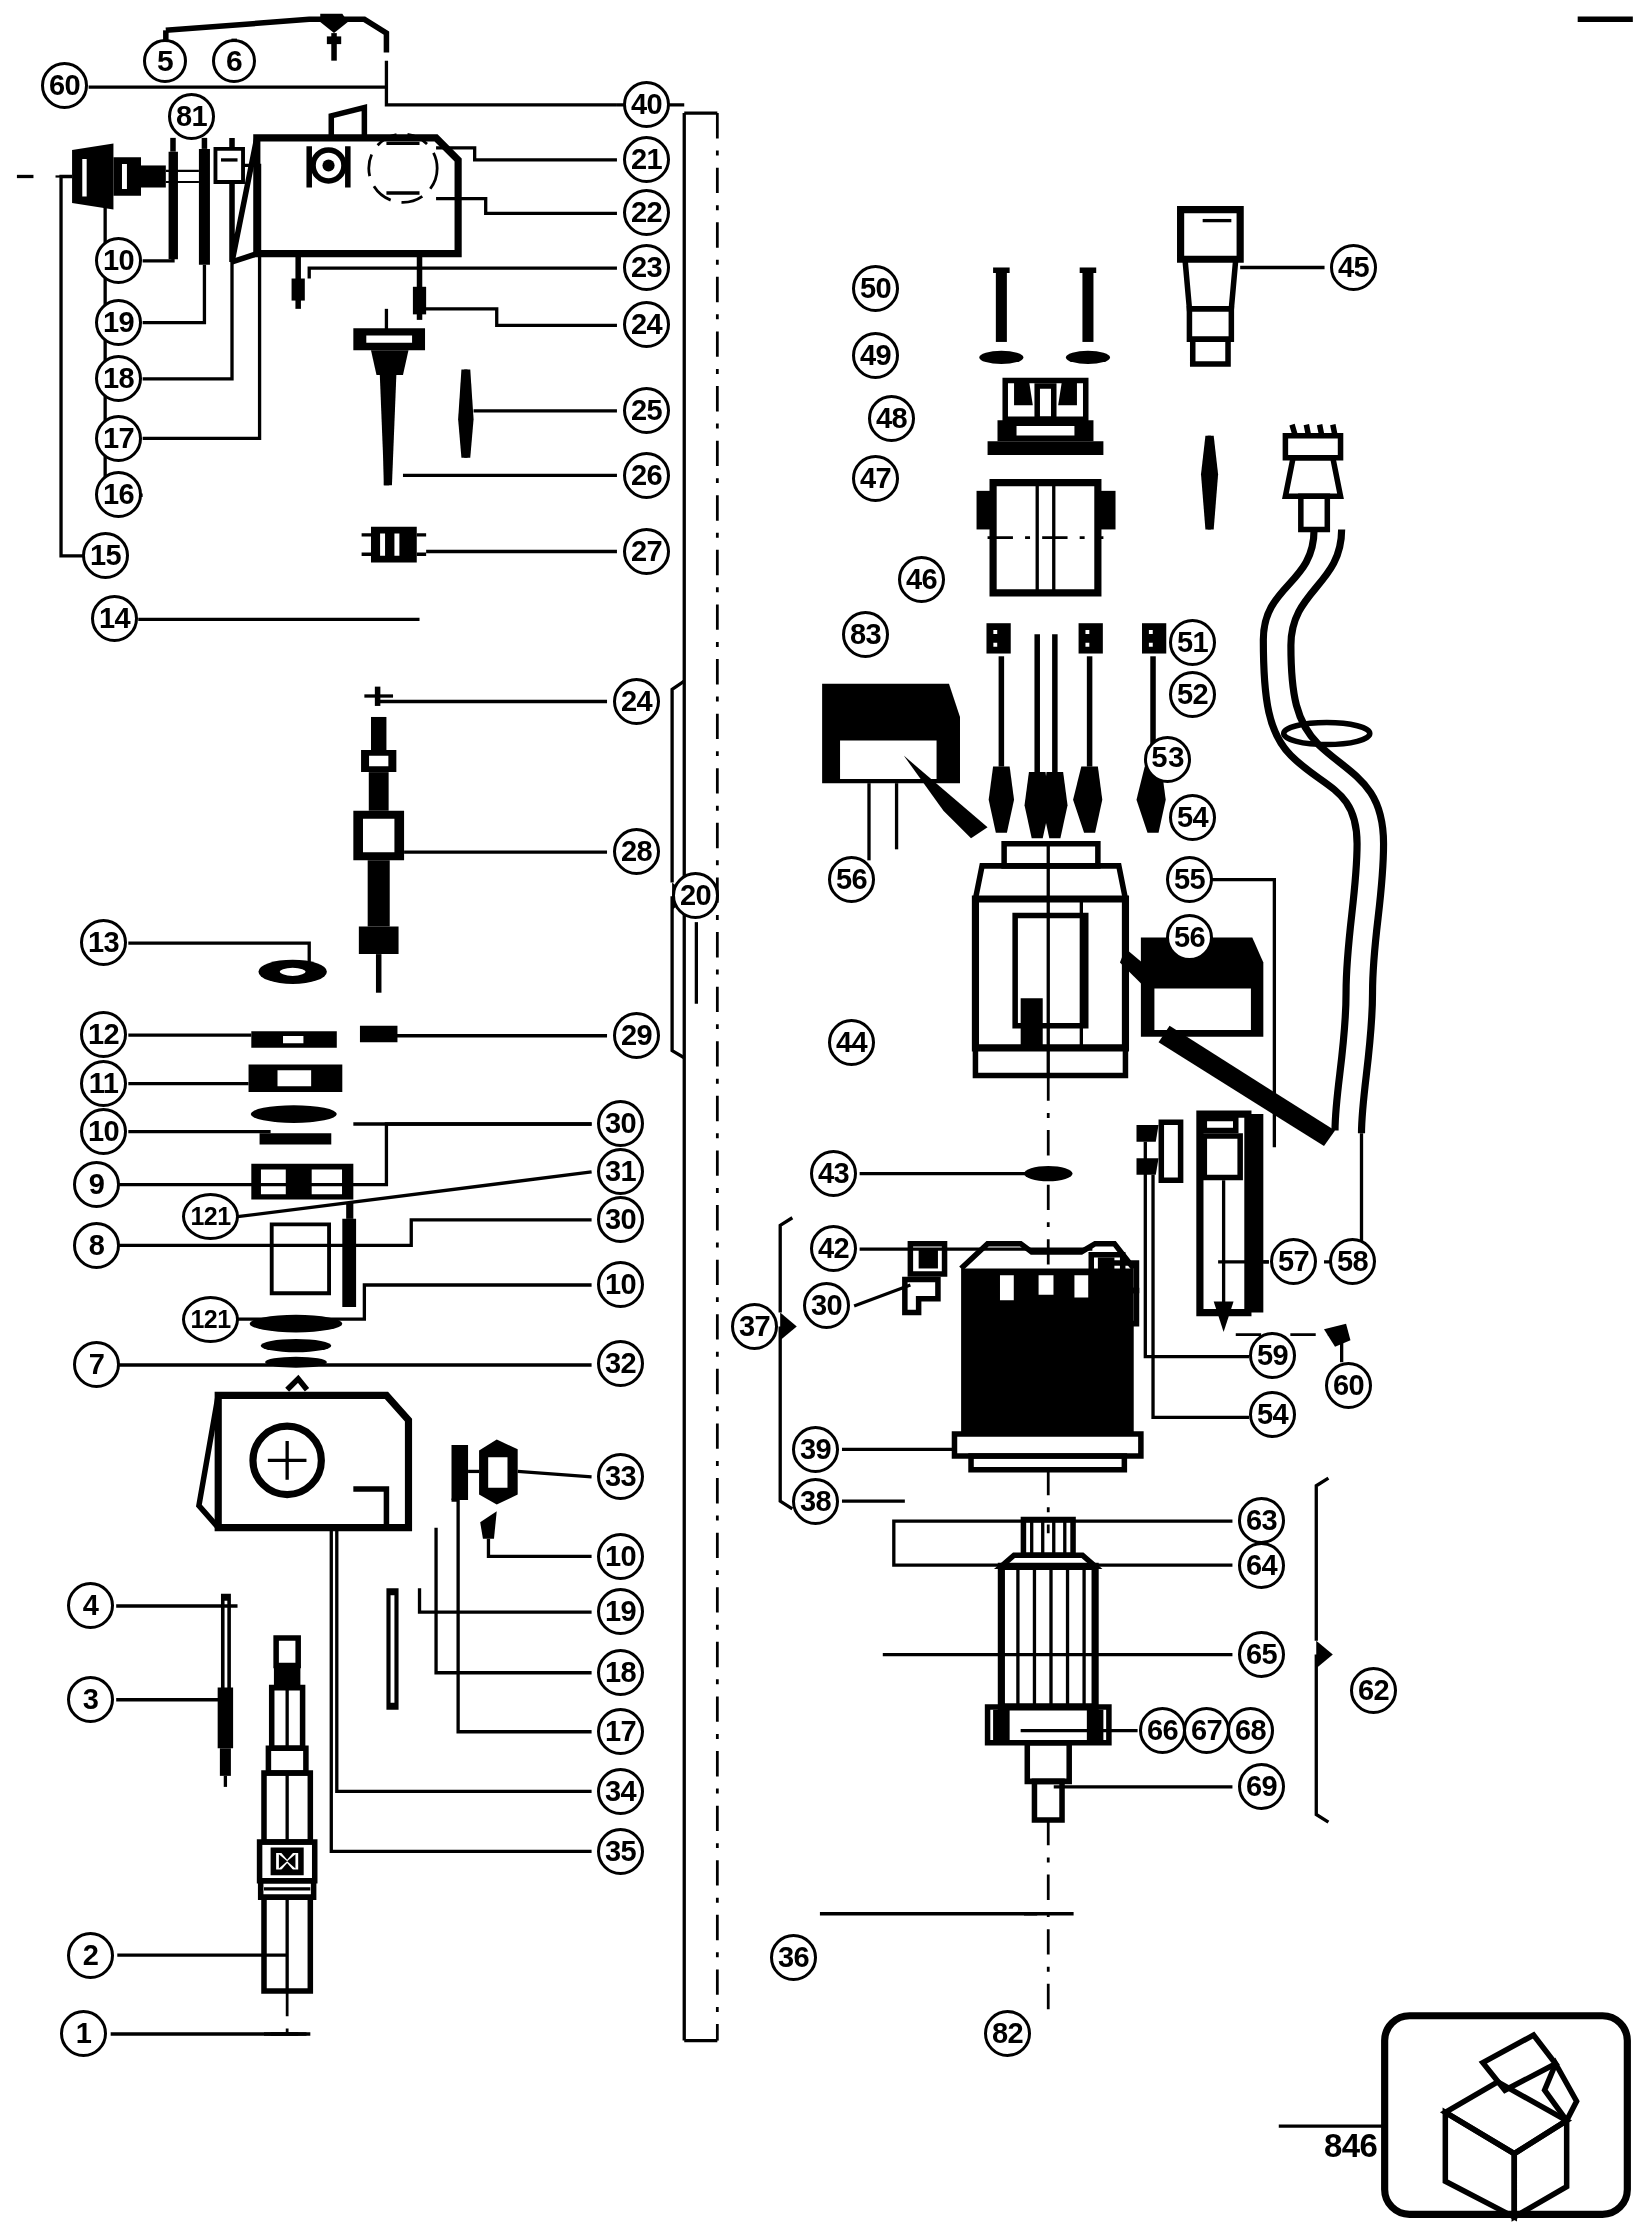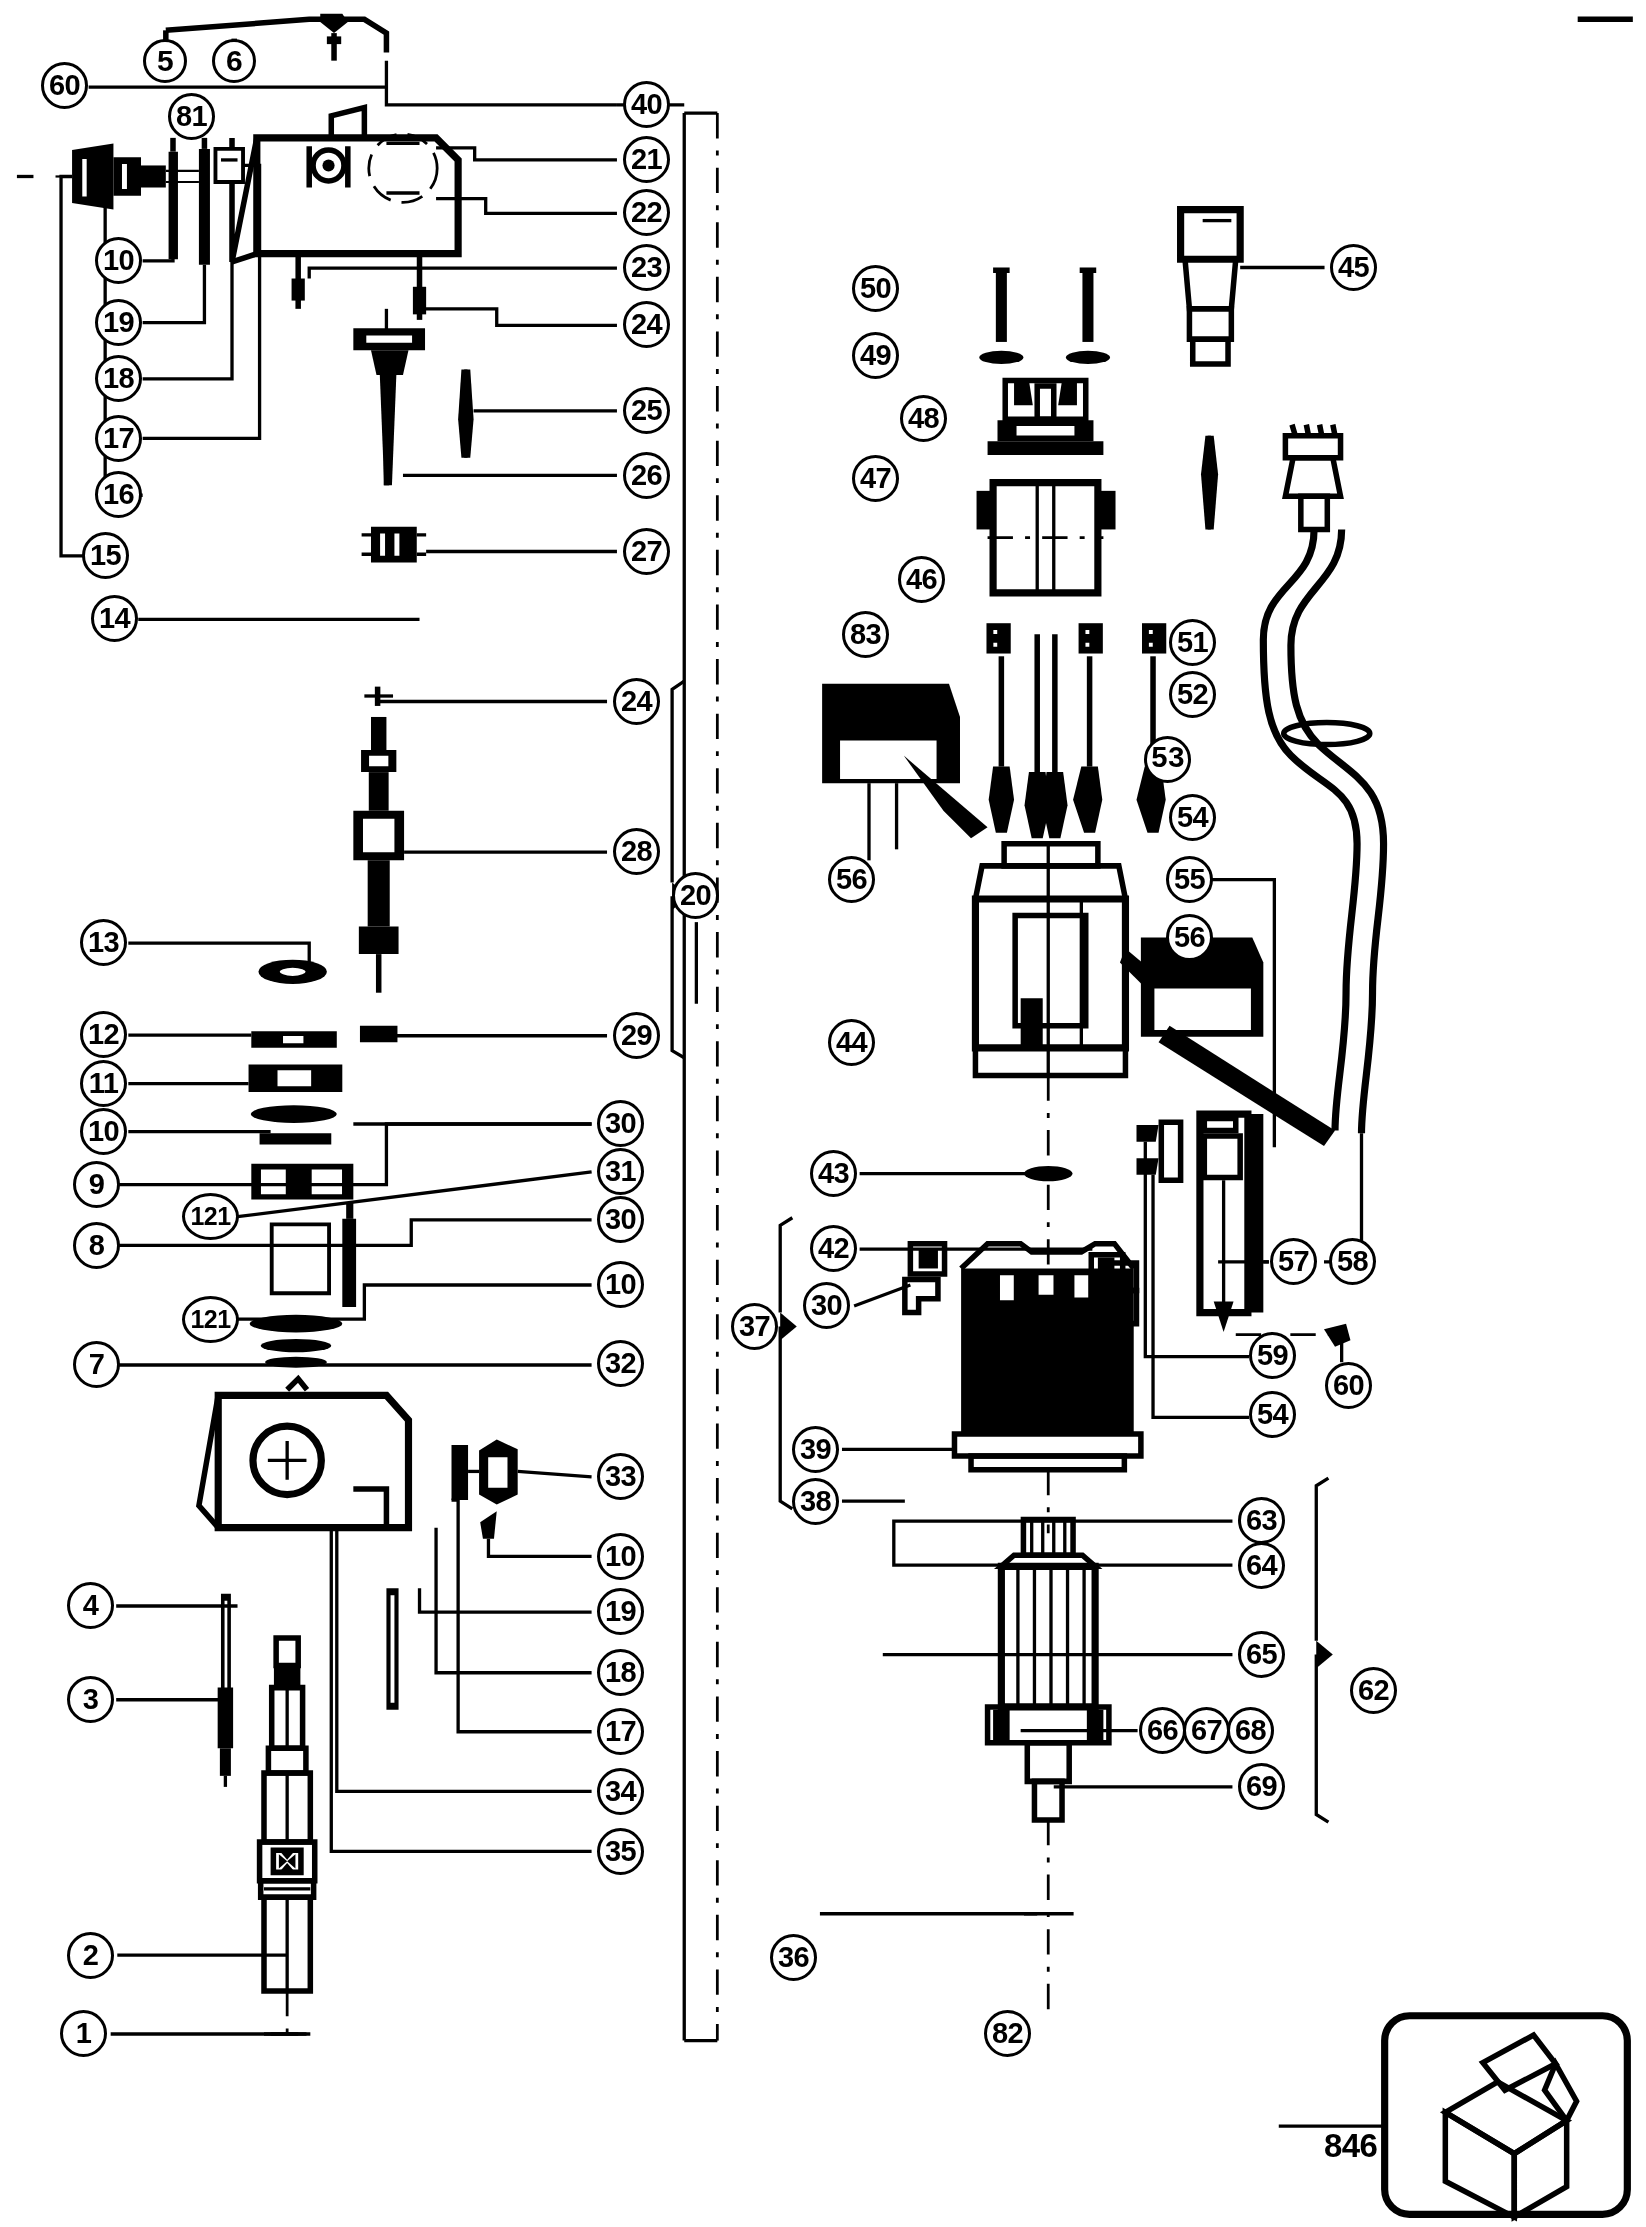--- a/index.html
+++ b/index.html
@@ -483,21 +483,21 @@
       <div class="callout c-2" style="left: 621px; top: 1673px;">18</div>
       <div class="callout c-2" style="left: 621px; top: 1732px;">17</div>
       <div class="callout c-2" style="left: 621px; top: 1792px;">34</div>
       <div class="callout c-2" style="left: 621px; top: 1852px;">35</div>
       <div class="callout c-2" style="left: 91px; top: 1606px;">4</div>
       <div class="callout c-2" style="left: 91px; top: 1700px;">3</div>
       <div class="callout c-2" style="left: 91px; top: 1956px;">2</div>
       <div class="callout c-2" style="left: 84px; top: 2034px;">1</div>
       <div class="callout c-2" style="left: 876px; top: 289px;">50</div>
       <div class="callout c-2" style="left: 876px; top: 356px;">49</div>
-      <div class="callout c-2" style="left: 924px; top: 419px; text-align: center;">48</div>
+      <div class="callout c-2" style="left: 892px; top: 419px; text-align: center;">48</div>
       <div class="callout c-2" style="left: 876px; top: 479px;">47</div>
       <div class="callout c-2" style="left: 866px; top: 580px; margin-left: 32px;">46</div>
       <div class="callout c-2" style="left: 866px; top: 635px;">83</div>
       <div class="callout c-2" style="left: 1354px; top: 268px;">45</div>
       <div class="callout c-2" style="left: 1193px; top: 643px;">51</div>
       <div class="callout c-2" style="left: 1193px; top: 695px;">52</div>
       <div class="callout c-2" style="left: 1168px; top: 760px; font-family: Liberation Mono, monospace;">53</div>
       <div class="callout c-2" style="left: 1193px; top: 818px;">54</div>
       <div class="callout c-2" style="left: 1190px; top: 880px;">55</div>
       <div class="callout c-2" style="left: 1190px; top: 938px;">56</div>

